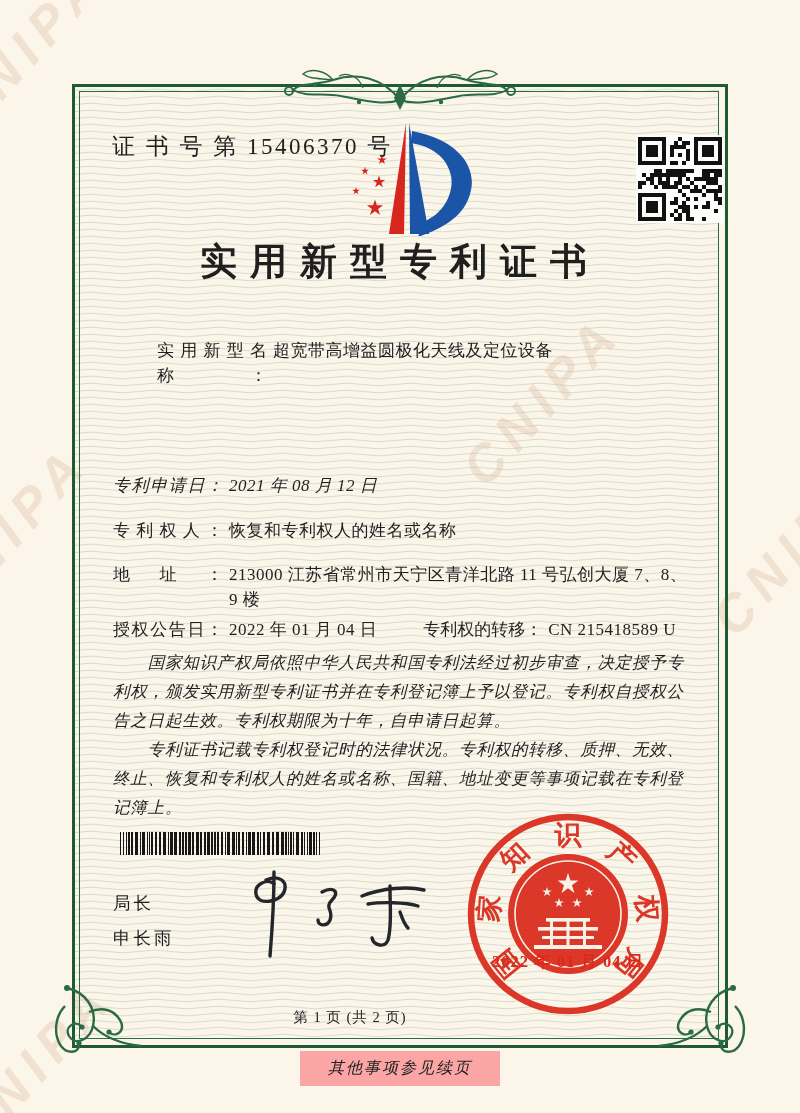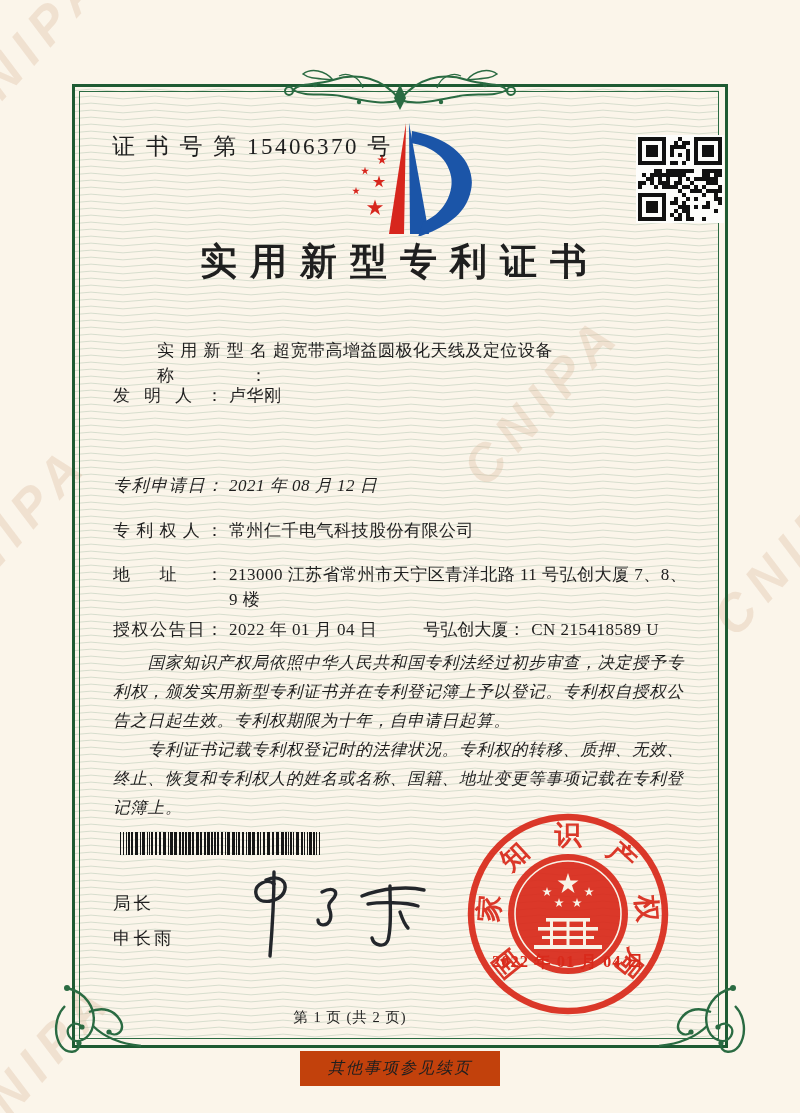--- a/index.html
+++ b/index.html
@@ -27,21 +27,21 @@
          font-style:italic;letter-spacing:0.8px;}
   .paras p{margin:0;text-indent:2.1em;}
   
   .signer{left:113px;z-index:4;font-family:"Liberation Sans","DejaVu Sans",sans-serif;
           font-size:17.5px;letter-spacing:3px;}
   
   .seal-date{left:462px;top:951px;width:212px;text-align:center;z-index:6;color:#d92a1b;
              font-size:16.5px;font-weight:bold;letter-spacing:1px;}
   
   .page-no{left:0;top:1008px;width:700px;text-align:center;font-size:14.5px;z-index:4;letter-spacing:1px;}
-  .cont-note{left:50%;top:1051px;transform:translateX(-50%);background:#c2410c;padding:7px 28px;
+  .cont-note{left:50%;top:1051px;transform:translateX(-50%);background:#fca5a5;padding:7px 28px;
              font-size:16px;font-style:italic;letter-spacing:2px;z-index:5;white-space:nowrap;}
   .z4{z-index:4;} .z5{z-index:5;}
   svg{display:block;}
 </style>
 </head>
 <body>
 
 <div class="page">
 
   <svg class="abs" style="left:75px;top:87px;z-index:1;" width="644" height="952">
@@ -259,34 +259,31 @@
       <rect x="82" y="54" width="4" height="4" fill="#111"></rect>
       <rect x="82" y="62" width="4" height="4" fill="#111"></rect>
       <rect x="82" y="66" width="4" height="4" fill="#111"></rect>
     </svg>
 
   <div class="abs title">实用新型专利证书</div>
 
   <div class="abs frow" style="top:338px;margin-left:44px;">
     <span class="lab">实用新型名称：</span><span class="val">超宽带高增益圆极化天线及定位设备</span>
   </div>
-  <div class="abs frow" style="top:383px;">
-    <span class="lab">发明人：</span><span class="val">卢华刚</span>
-  </div>
   <div class="abs frow" style="top:473px;font-style:italic;">
     <span class="lab">专利申请日：</span><span class="val">2021 年 08 月 12 日</span>
   </div>
   <div class="abs frow" style="top:518px;">
-    <span class="lab">专利权人：</span><span class="val">常州仁千电气科技股份有限公司</span>
+    <span class="lab">专利权人：</span><span class="val">恢复和专利权人的姓名或名称</span>
   </div>
   <div class="abs frow" style="top:562px;">
     <span class="lab">地址：</span><span class="val" style="width:462px;">213000 江苏省常州市天宁区青洋北路 11 号弘创大厦 7、8、9 楼</span>
   </div>
   <div class="abs frow" style="top:617px;">
-    <span class="lab">授权公告日：</span><span class="val">2022 年 01 月 04 日</span><span class="pair2">号弘创大厦：</span><span class="val">CN 215418589 U</span>
+    <span class="lab">授权公告日：</span><span class="val">2022 年 01 月 04 日</span><span class="pair2">专利权的转移：</span><span class="val">CN 215418589 U</span>
   </div>
 
   <div class="abs paras">
     <p>国家知识产权局依照中华人民共和国专利法经过初步审查，决定授予专利权，颁发实用新型专利证书并在专利登记簿上予以登记。专利权自授权公告之日起生效。专利权期限为十年，自申请日起算。</p>
     <p>专利证书记载专利权登记时的法律状况。专利权的转移、质押、无效、终止、恢复和专利权人的姓名或名称、国籍、地址变更等事项记载在专利登记簿上。</p>
   </div>
 
   <svg id="barcode" class="abs z4" style="left:120px;top:832px;" width="202" height="23" viewBox="0 0 202 23">
       <rect x="0" y="0" width="1" height="23" fill="#161616"></rect>
       <rect x="3" y="0" width="1" height="23" fill="#161616"></rect>

